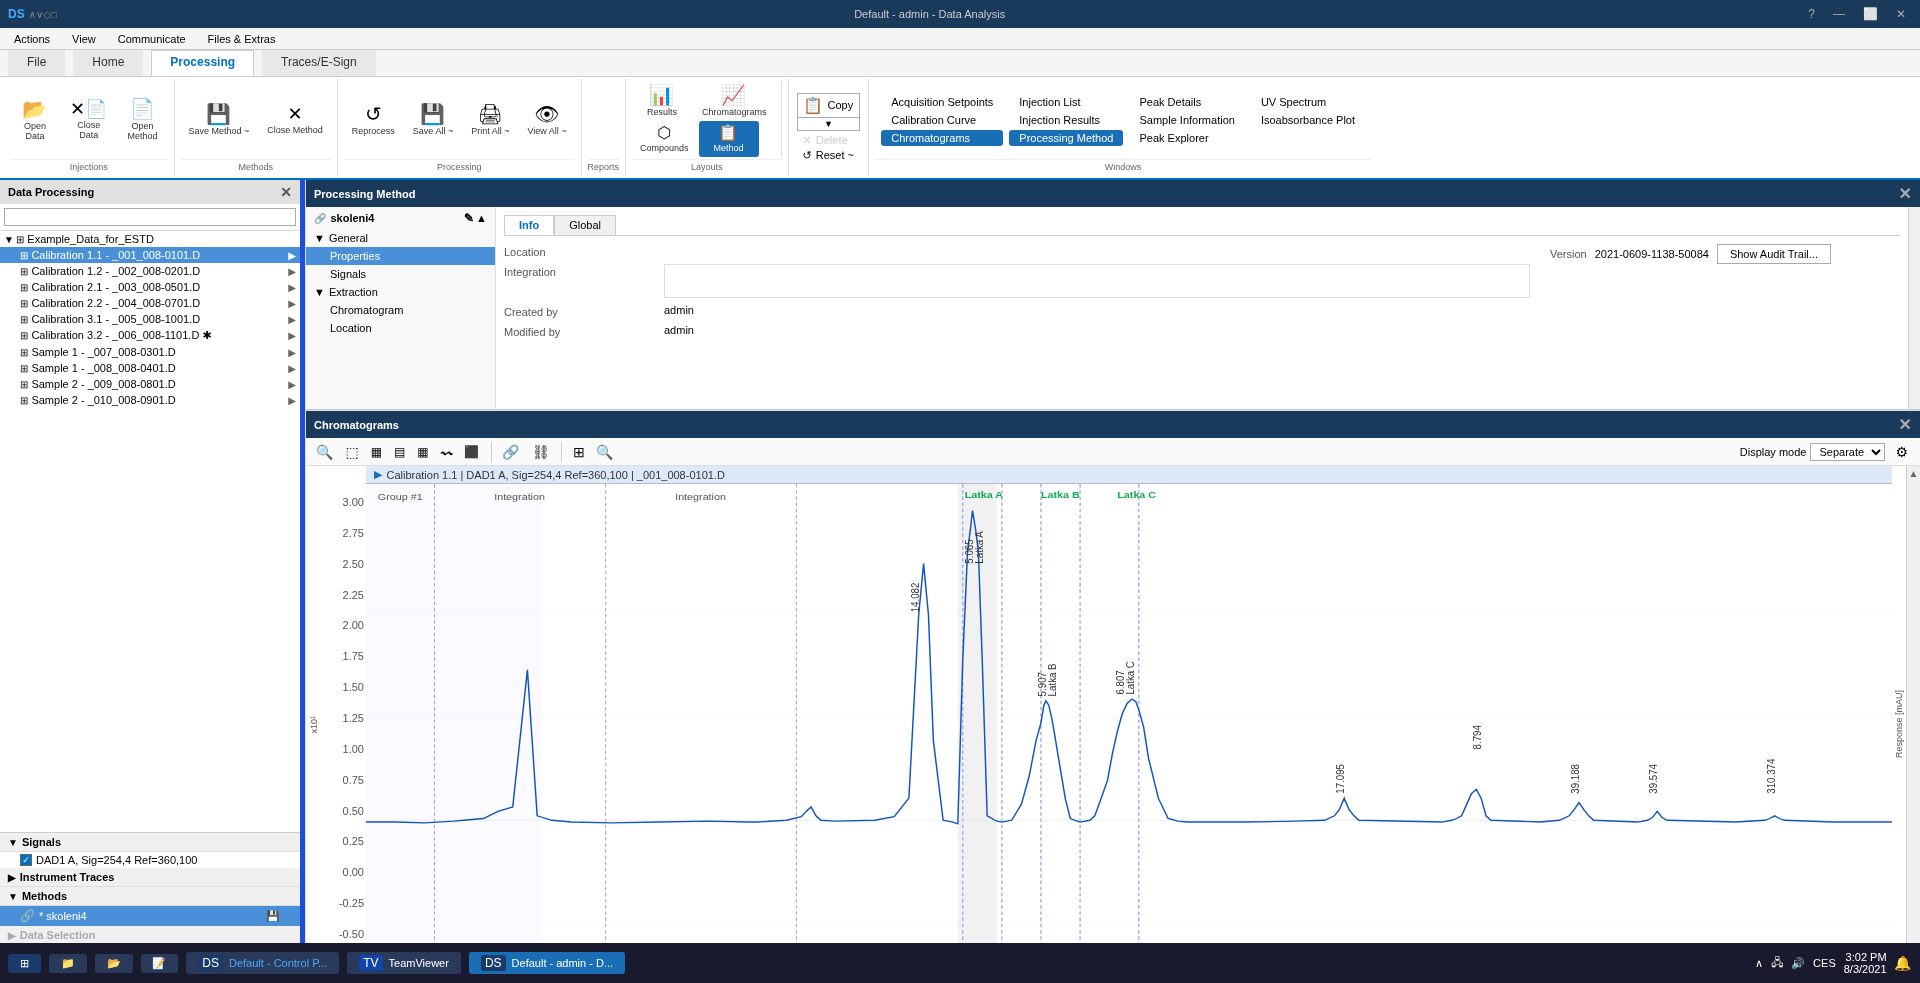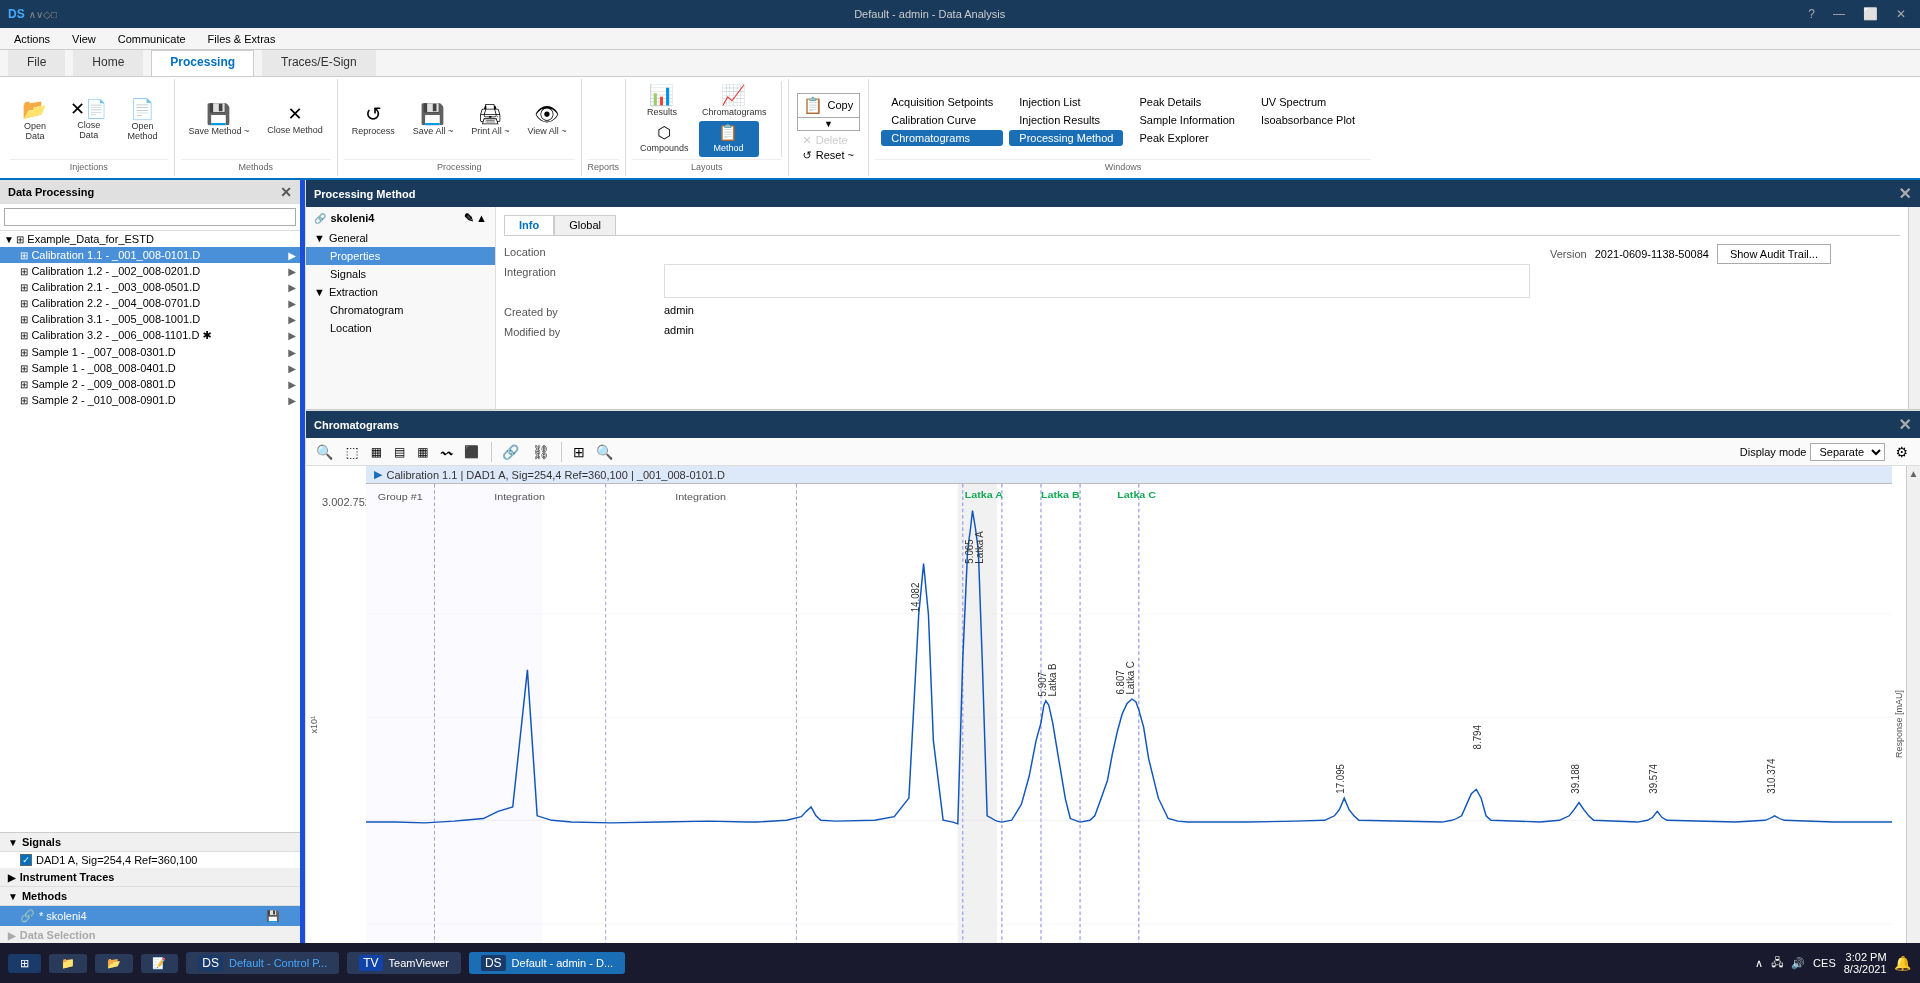--- a/index.html
+++ b/index.html
@@ -492,21 +492,21 @@
         </div>
         <span class="settings-btn">⚙</span>
       </div>
 
       <div style="flex:1; display:flex; overflow:hidden;">
 
         <div style="width:16px; display:flex; align-items:center; justify-content:center;">
           <span style="writing-mode:vertical-rl; transform:rotate(180deg); font-size:9px; color:#555; white-space:nowrap;">x10¹</span>
         </div>
 
-        <div style="width:44px; display:flex; justify-content:space-between; padding:30px 2px 12px 0; font-size:9px; color:#555; text-align:right;">
+        <div style="width:44px; display:flex; flex-direction:column; justify-content:space-between; padding:30px 2px 12px 0; font-size:9px; color:#555; text-align:right;">
           <span>3.00</span>
           <span>2.75</span>
           <span>2.50</span>
           <span>2.25</span>
           <span>2.00</span>
           <span>1.75</span>
           <span>1.50</span>
           <span>1.25</span>
           <span>1.00</span>
           <span>0.75</span>

